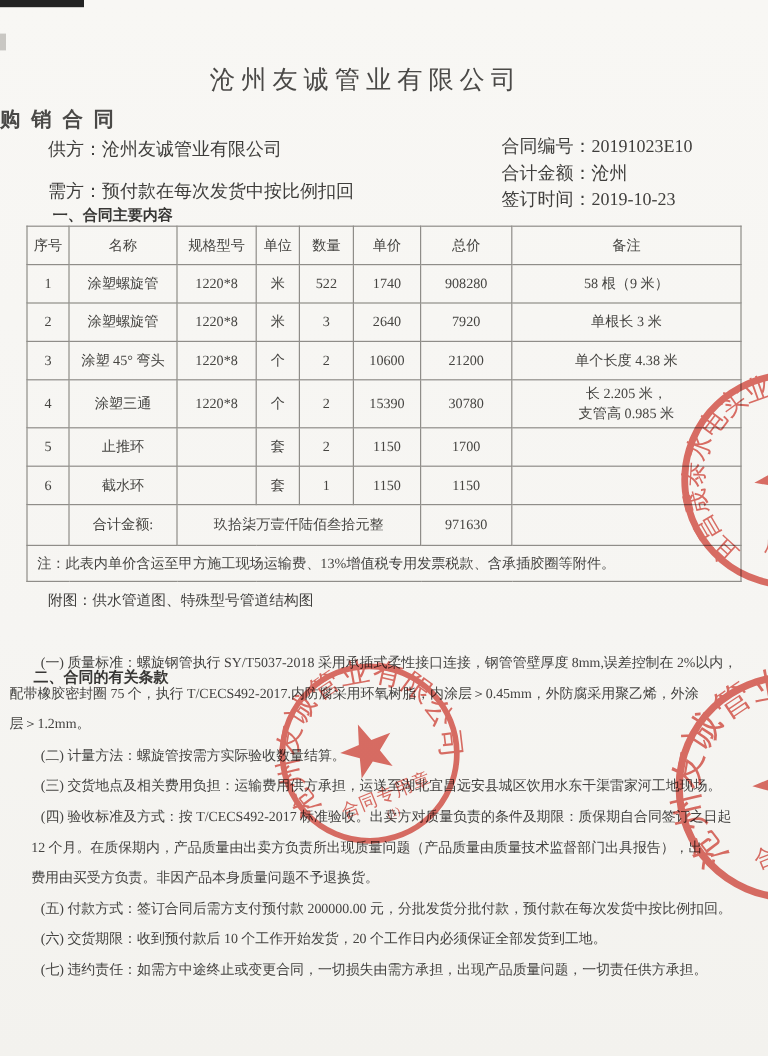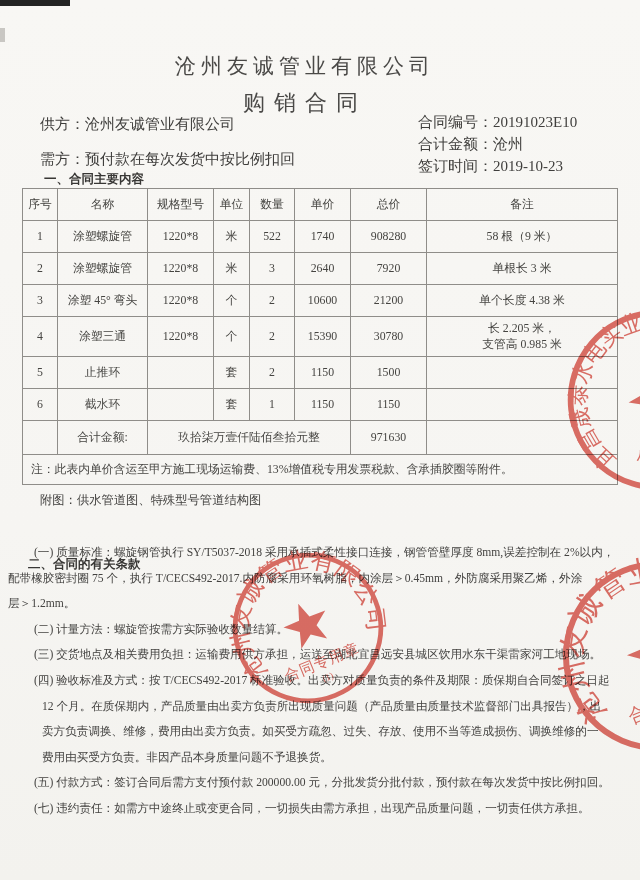--- a/index.html
+++ b/index.html
@@ -9,21 +9,21 @@
     font-family:"Liberation Serif","DejaVu Serif",serif;
     color:#3f3e3c;
   }
   .abs{position:absolute;}
   
   .artifact-top{left:0;top:0;width:70px;height:6px;background:#232323;}
   .artifact-top2{left:0;top:28px;width:5px;height:14px;background:#9a9892;opacity:.5;}
 
   
   .title-company{left:0;top:52px;width:610px;text-align:center;font-size:21px;letter-spacing:5px;color:#4a4947;}
-  .title-doc{left:0;top:88px;width:610px;text-align:center;font-size:22px;letter-spacing:9px;color:#4a4947;}
+  .title-doc{left:0;top:88px;width:610px;font-size:17px;letter-spacing:9px;color:#4a4947;font-weight:bold;}
 
   
   .info{font-size:15px;white-space:nowrap;}
   .supplier{left:40px;top:115px;}
   .buyer{left:40px;top:150px;}
   .c-no{left:418px;top:113px;}
   .c-place{left:418px;top:135px;}
   .c-date{left:418px;top:157px;}
 
   .sec-heading{font-size:12.5px;font-weight:bold;color:#383735;white-space:nowrap;}
@@ -42,21 +42,21 @@
   table.items td.left{text-align:left;padding-left:8px;margin-top:35px;}
 
   
   .attachment{left:40px;top:492px;font-size:12.3px;white-space:nowrap;}
 
   
   .clauses{left:0;top:540px;width:640px;}
   .cl{font-size:11.6px;line-height:25.6px;height:25.6px;white-space:nowrap;color:#434240;}
   .cl.first{padding-left:34px;}
   .cl.flush{padding-left:8px;}
-  .cl.hang{padding-left:42px;font-family:Liberation Serif, serif;}
+  .cl.hang{padding-left:26px;font-family:Liberation Serif, serif;}
 
   
   .stamp{position:absolute;color:#d6473d;opacity:.78;mix-blend-mode:multiply;pointer-events:none;}
   .stamp svg{width:100%;height:100%;display:block;}
   #stamp-buyer{left:563px;top:305px;width:190px;height:190px;transform:rotate(-28deg);}
   #stamp-seller-mid{left:229px;top:549px;width:158px;height:158px;transform:rotate(-22deg);}
   #stamp-seller-right{left:558px;top:556px;width:200px;height:200px;transform:rotate(-22deg);}
 </style>
 </head>
 <body>
@@ -143,21 +143,21 @@
             <td>长 2.205 米，
 支管高 0.985 米</td>
           </tr>
           <tr style="height: 32px;">
             <td>5</td>
             <td>止推环</td>
             <td></td>
             <td>套</td>
             <td>2</td>
             <td>1150</td>
-            <td>1500</td>
+            <td>1700</td>
             <td></td>
           </tr>
           <tr style="height: 32px;">
             <td>6</td>
             <td>截水环</td>
             <td></td>
             <td>套</td>
             <td>1</td>
             <td>1150</td>
             <td>1150</td>
@@ -182,23 +182,23 @@
   <div class="abs sec-heading sec2">二、合同的有关条款</div>
 
   <div class="abs clauses">
       <div class="cl first">(一) 质量标准：螺旋钢管执行 SY/T5037-2018 采用承插式柔性接口连接，钢管管壁厚度 8mm,误差控制在 2%以内，</div>
       <div class="cl flush">配带橡胶密封圈 75 个，执行 T/CECS492-2017.内防腐采用环氧树脂，内涂层＞0.45mm，外防腐采用聚乙烯，外涂</div>
       <div class="cl flush">层＞1.2mm。</div>
       <div class="cl first">(二) 计量方法：螺旋管按需方实际验收数量结算。</div>
       <div class="cl first">(三) 交货地点及相关费用负担：运输费用供方承担，运送至湖北宜昌远安县城区饮用水东干渠雷家河工地现场。</div>
       <div class="cl first">(四) 验收标准及方式：按 T/CECS492-2017 标准验收。出卖方对质量负责的条件及期限：质保期自合同签订之日起</div>
       <div class="cl hang">12 个月。在质保期内，产品质量由出卖方负责所出现质量问题（产品质量由质量技术监督部门出具报告），出</div>
-      <div class="cl hang">卖方负责调换、维修，费用由出卖方负责。如买受方疏忽、过失、存放、使用不当等造成损伤、调换维修的一</div>
       <div class="cl hang">费用由买受方负责。非因产品本身质量问题不予退换货。</div>
       <div class="cl first">(五) 付款方式：签订合同后需方支付预付款 200000.00 元，分批发货分批付款，预付款在每次发货中按比例扣回。</div>
+      <div class="cl first">(六) 交货期限：收到预付款后 10 个工作开始发货，20 个工作日内必须保证全部发货到工地。</div>
       <div class="cl first">(七) 违约责任：如需方中途终止或变更合同，一切损失由需方承担，出现产品质量问题，一切责任供方承担。</div>
     </div>
 
   <div class="stamp" id="stamp-buyer" style="color: rgb(214, 71, 61);">
     <svg viewBox="0 0 200 200">
       <circle cx="100" cy="100" r="92" fill="none" stroke="currentColor" stroke-width="6"></circle>
       <path id="arc-buyer" d="M 30,130 A 76.2,76.2 0 1,1 170,130" fill="none"></path>
       <text font-size="24" fill="currentColor" text-anchor="middle">
         <textPath href="#arc-buyer" startOffset="50%" textLength="312" lengthAdjust="spacingAndGlyphs">宜昌晟泰水电实业有限责任公司</textPath>
       </text>

